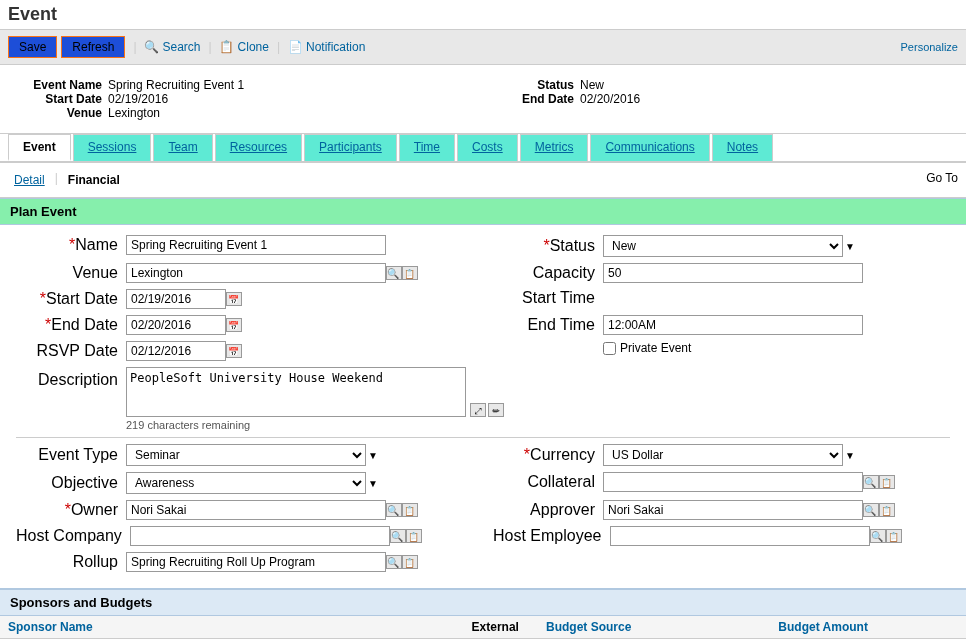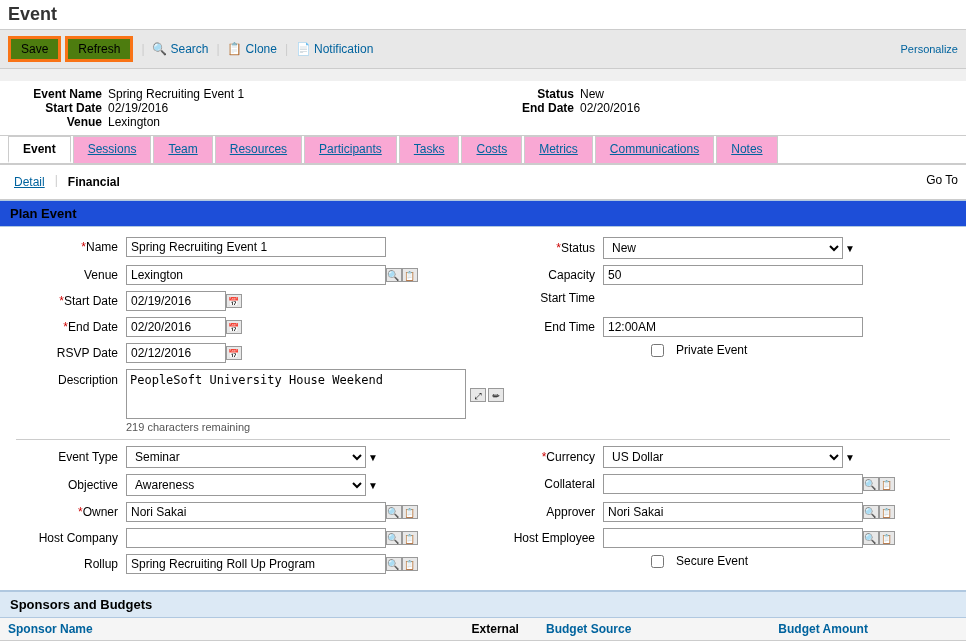--- a/index.html
+++ b/index.html
@@ -1,59 +1,59 @@
 <!DOCTYPE html>
 <html><head>
   <meta charset="utf-8">
   <style>
     * { box-sizing: border-box; margin: 0; padding: 0; }
     body { font-family: Arial, sans-serif; font-size: 12px; background: #f0f0f0; color: #000; }
 
     .page-header { background: #fff; padding: 4px 8px; font-size: 18px; font-weight: bold; color: #333; border-bottom: 1px solid #ccc; }
 
     .toolbar { background: #e8e8e8; padding: 6px 8px; display: flex; align-items: center; border-bottom: 1px solid #ccc; gap: 4px; }
-    .toolbar-btn { background: #4d7c0f; border: 3px solid #f97316; padding: 3px 10px; cursor: pointer; font-size: 12px; }
+    .toolbar-btn { background: #1d4ed8; border: 1px solid #f97316; padding: 3px 10px; cursor: pointer; font-size: 12px; }
     .toolbar-sep { color: #ccc; margin: 0 4px; }
     .toolbar-link { color: #00639e; text-decoration: none; font-size: 12px; cursor: pointer; display: flex; align-items: center; gap: 3px; }
     .personalize { margin-left: auto; color: #00639e; font-size: 11px; cursor: pointer; }
 
-    .event-info { background: #fff; padding: 6px 12px; border-bottom: 1px solid #ccc; display: grid; grid-template-columns: 1fr 1fr; gap: 2px; margin-top: 12px; }
+    .event-info { background: #fff; padding: 13px 12px; border-bottom: 1px solid #ccc; display: grid; grid-template-columns: 1fr 1fr; gap: 2px; }
     .event-info-row { display: flex; align-items: center; gap: 6px; }
     .event-info-label { font-weight: bold; text-align: right; min-width: 90px; }
     .event-info-value { color: #000; }
 
     .tabs { background: #fff; display: flex; border-bottom: 2px solid #ccc; padding: 0 8px; gap: 0; }
-    .tab { padding: 5px 14px; cursor: pointer; border: 1px solid #ccc; border-bottom: none; background: #f9a8d4; margin-right: 2px; font-size: 12px; color: #00639e; text-decoration: underline; }
+    .tab { padding: 5px 14px; cursor: pointer; border: 1px solid #ccc; border-bottom: none; background: #5eead4; margin-right: 2px; font-size: 12px; color: #00639e; text-decoration: underline; }
     .tab.active { background: #fff; border-bottom: 2px solid #fff; color: #000; text-decoration: none; font-weight: bold; }
 
     .subtabs { background: #fff; display: flex; align-items: flex-start; padding: 8px 8px; border-bottom: 1px solid #ccc; gap: 0; }
     .subtab { padding: 2px 6px; cursor: pointer; font-size: 12px; color: #00639e; text-decoration: underline; }
     .subtab.active { color: #000; font-weight: bold; text-decoration: none; }
     .subtab-sep { color: #ccc; margin: 0 4px; }
     .goto-section { margin-left: auto; display: flex; align-items: center; gap: 6px; font-size: 12px; }
     .goto-select { padding: 2px 4px; font-size: 12px; border: 1px solid #999; min-width: 120px; }
 
     .section { background: #fff; margin: 0; }
-    .section-header { background: #1d4ed8; padding: 5px 10px; font-weight: bold; font-size: 13px; color: #000; border-top: 1px solid #b0c8e0; border-bottom: 1px solid #b0c8e0; }
+    .section-header { background: #86efac; padding: 5px 10px; font-weight: bold; font-size: 13px; color: #000; border-top: 1px solid #b0c8e0; border-bottom: 1px solid #b0c8e0; }
 
     .form-area { padding: 10px 16px; background: #fff; }
     .form-row { display: flex; align-items: flex-start; margin-bottom: 6px; }
     .form-left { flex: 1; display: flex; align-items: center; margin-right: 20px; }
     .form-right { flex: 1; display: flex; align-items: center; }
-    .form-label { text-align: right; min-width: 110px; padding-right: 8px; font-size: 12px; }
+    .form-label { text-align: right; min-width: 110px; padding-right: 8px; font-size: 16px; }
     .required { color: #cc0000; }
     .form-input { border: 1px solid #999; padding: 2px 4px; font-size: 12px; }
     .form-input-wide { width: 260px; }
     .form-input-short { width: 100px; }
     .form-select { border: 1px solid #999; padding: 2px 4px; font-size: 12px; background: #fff; }
     .form-select-wide { width: 240px; }
     .icon-lookup { display: inline-block; width: 16px; height: 14px; background: #e8e8e8; border: 1px solid #999; cursor: pointer; text-align: center; line-height: 14px; font-size: 10px; }
     .icon-cal { display: inline-block; width: 16px; height: 14px; background: #e8e8e8; border: 1px solid #999; cursor: pointer; text-align: center; line-height: 14px; font-size: 9px; }
 
-    .checkbox-row { display: flex; align-items: center; gap: 12px; margin-left: 48px; }
+    .checkbox-row { display: flex; align-items: center; gap: 4px; }
     .form-checkbox { width: 13px; height: 13px; }
 
     .description-area { display: flex; flex-direction: column; }
     .description-textarea { border: 1px solid #999; width: 340px; height: 50px; font-size: 12px; resize: none; padding: 3px; }
     .chars-remaining { font-size: 11px; color: #555; margin-top: 2px; margin-left: 118px; }
 
     .edit-icon-group { display: flex; gap: 2px; margin-left: 4px; }
     .edit-icon { display: inline-block; width: 16px; height: 14px; background: #e8e8e8; border: 1px solid #999; cursor: pointer; text-align: center; line-height: 14px; font-size: 9px; }
 
     .sponsors-section { background: #fff; border-top: 2px solid #b0c8e0; }
@@ -128,21 +128,21 @@
     </div>
   </div>
 </div>
 
 <div class="tabs">
   <div class="tab active">Event</div>
   <div class="tab">Sessions</div>
   <div class="tab">Team</div>
   <div class="tab">Resources</div>
   <div class="tab">Participants</div>
-  <div class="tab">Tasks</div>
+  <div class="tab">Time</div>
   <div class="tab">Costs</div>
   <div class="tab">Metrics</div>
   <div class="tab">Communications</div>
   <div class="tab">Notes</div>
 </div>
 
 <div class="subtabs">
   <span class="subtab">Detail</span>
   <span class="subtab-sep">|</span>
   <span class="subtab active" style="font-weight: bold; text-decoration: none; color: rgb(0, 0, 0);">Financial</span>
@@ -217,21 +217,21 @@
           <input type="checkbox" class="form-checkbox" style="">
           <span>Private Event</span>
         </div>
       </div>
     </div>
 
     <div class="form-row">
       <div class="form-left description-area" style="flex-direction:row; align-items:flex-start;">
         <span class="form-label" style="margin-top:4px;">Description</span>
         <div style="display:flex;flex-direction:column;">
-          <div style="display:flex;align-items:center;">
+          <div style="display:flex;align-items:flex-end;">
             <textarea class="description-textarea" style="">PeopleSoft University House Weekend</textarea>
             <div class="edit-icon-group" style="margin-left:4px; margin-top:2px;">
               <span class="edit-icon">⤢</span>
               <span class="edit-icon">✏</span>
             </div>
           </div>
           <span class="chars-remaining" style="margin-left:0;margin-top:2px;font-size:11px;color:#555;">219 characters remaining</span>
         </div>
       </div>
       <div class="form-right"></div>
@@ -300,27 +300,20 @@
         <span class="icon-cal">📋</span>
       </div>
     </div>
 
     <div class="form-row">
       <div class="form-left">
         <span class="form-label">Rollup</span>
         <input class="form-input form-input-wide" type="text" value="Spring Recruiting Roll Up Program" style="">
         <span class="icon-lookup">🔍</span>
         <span class="icon-cal">📋</span>
-      </div>
-      <div class="form-right">
-        <span class="form-label" style="min-width:110px;"></span>
-        <div class="checkbox-row">
-          <input type="checkbox" class="form-checkbox" style="">
-          <span>Secure Event</span>
-        </div>
       </div>
     </div>
   </div>
 </div>
 
 <div class="sponsors-section">
   <div class="sponsors-header">Sponsors and Budgets</div>
   <table class="sponsors-table">
     <thead>
       <tr>

